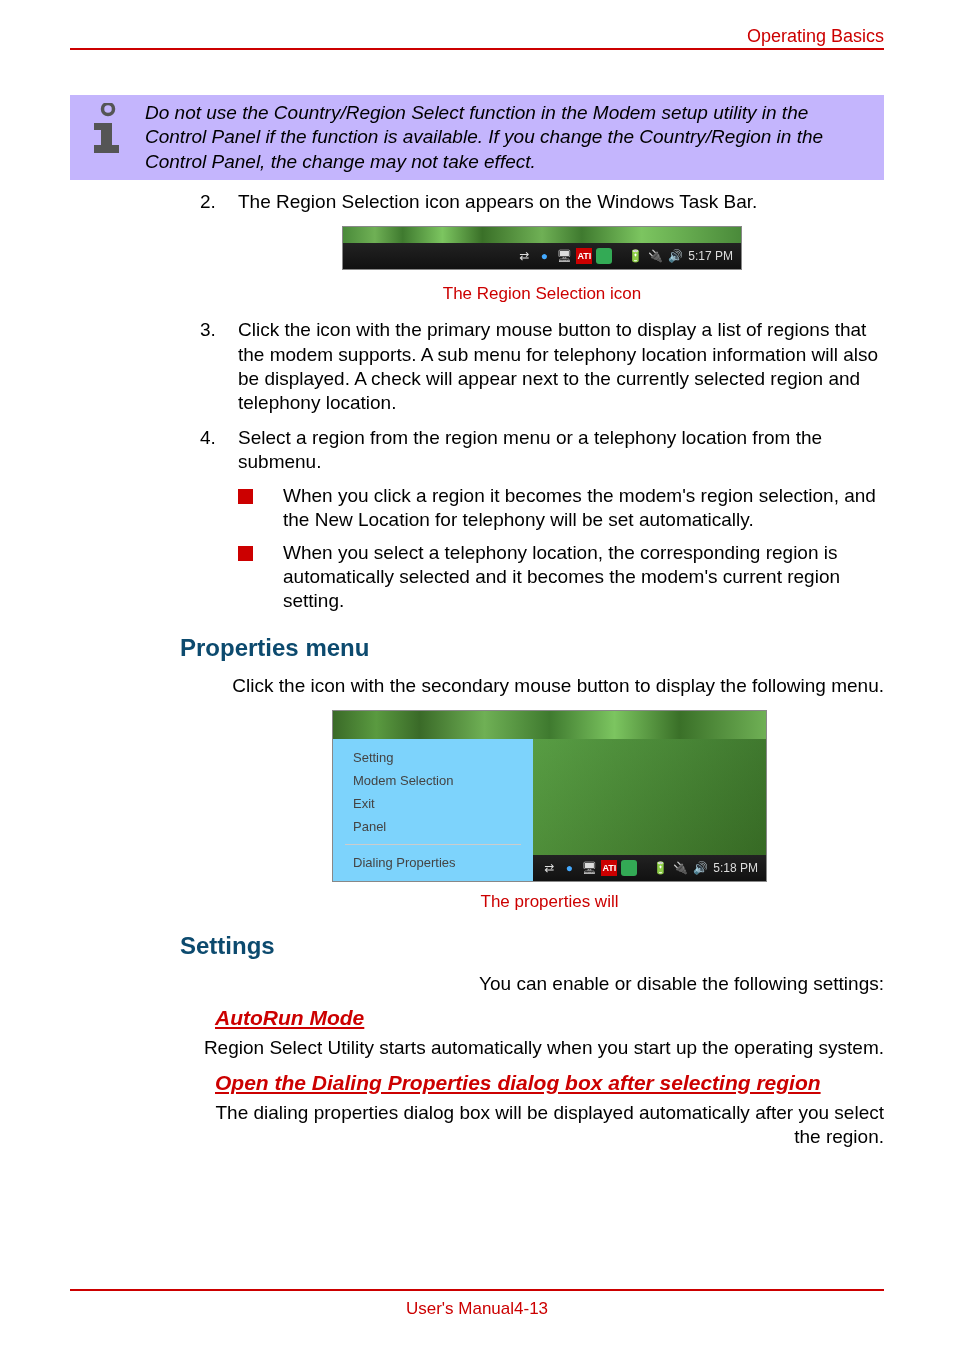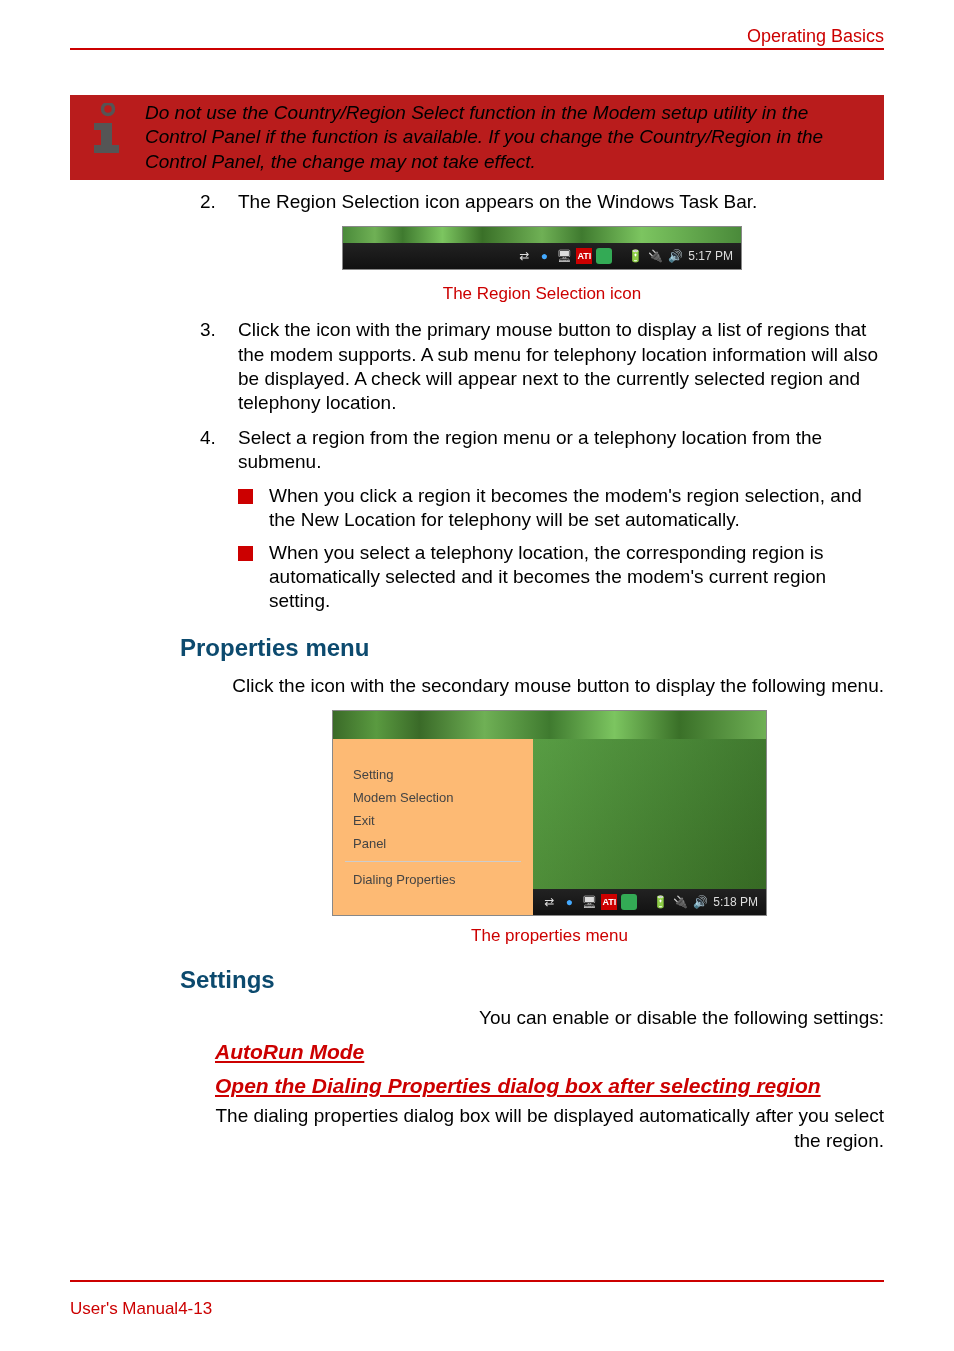--- a/index.html
+++ b/index.html
@@ -21,21 +21,21 @@
     position: relative;
   }
   .header-title {
     position: absolute;
     right: 0;
     top: -22px;
     color: #c00;
     font-size: 18px;
   }
   .note-block {
-    background: #b91c1c;
+    background: #c4b5fd;
     display: flex;
     align-items: flex-start;
     padding: 6px 6px 6px 0;
     margin-bottom: 10px;
   }
   .note-icon-wrap {
     width: 75px;
     flex: 0 0 75px;
     text-align: center;
     padding-top: 2px;
@@ -96,23 +96,23 @@
     text-align: left;
   }
   .tb2-top {
     height: 28px;
     background: linear-gradient(90deg,#3a6a28,#5a9a40 10%,#3a6a28 20%,#6fb055 35%,#3f7a2f 50%,#7cc560 65%,#3a7028 80%,#6fb055);
   }
   .tb2-inner {
     display: flex;
   }
   .tb2-menu {
-    background: #fdba74;
+    background: #7dd3fc;
     width: 200px;
-    padding: 24px 0;
+    padding: 7px 0;
     border-right: 0;
   }
   .tb2-menu-item {
     padding: 4px 20px;
     color: #444;
   }
   .tb2-menu-sep {
     margin: 6px 12px;
     border-top: 1px solid #ccc;
   }
@@ -143,21 +143,21 @@
     width:100%;
     justify-content:flex-end;
   }
   .fig-caption {
     color: #c00;
     font-size: 17px;
     margin: 10px 0 14px 0;
   }
   .bullet-row {
     display: flex;
-    gap: 16px;
+    gap: 30px;
     margin-left: 38px;
     margin-bottom: 8px;
     font-size: 19px;
     line-height: 1.28;
   }
   .sq-bullet {
     width: 15px;
     height: 15px;
     background: #c00;
     margin-top: 5px;
@@ -185,23 +185,23 @@
   }
   .content-indent2 {
     margin-left: 145px;
   }
   .footer {
     position: absolute;
     bottom: 32px;
     left: 70px;
     right: 70px;
     border-top: 2px solid #c00;
-    padding-top: 17px;
-    display: flex;
-    justify-content: flex-start;
+    padding-top: 8px;
+    display: flex;
+    justify-content: center;
     color: #c00;
     font-size: 17px;
   }
   svg.info-icon { width: 50px; height: 55px; }
 </style>
 </head>
 <body>
 
 <div class="page">
   <div class="header-line">
@@ -288,29 +288,30 @@
               <span class="tb-ico" style="background:#3a5;border-radius:3px;">&nbsp;</span>
               <span style="width:8px"></span>
               <span class="tb-ico">🔋</span>
               <span class="tb-ico">🔌</span>
               <span class="tb-ico">🔊</span>
               <span>5:18 PM</span>
             </div>
           </div>
         </div>
       </div>
-      <div class="fig-caption">The properties menu</div>
+      <div class="fig-caption">The properties will</div>
     </div>
   </div>
 
   <div class="h-red-big">Settings</div>
   <div class="content-indent2">
     <div class="body-para">You can enable or disable the following settings:</div>
 
     <div class="h-red-ital">AutoRun Mode</div>
+    <div class="body-para" style="margin-left:-14px">Region Select Utility starts automatically when you start up the operating system.</div>
 
     <div class="h-red-ital">Open the Dialing Properties dialog box after selecting region</div>
     <div class="body-para" style="margin-left:-14px">The dialing properties dialog box will be displayed automatically after you select the region.</div>
   </div>
 </div>
 
 <div class="footer">
   <span>User's Manual</span>
   <span>4-13</span>
 </div>

